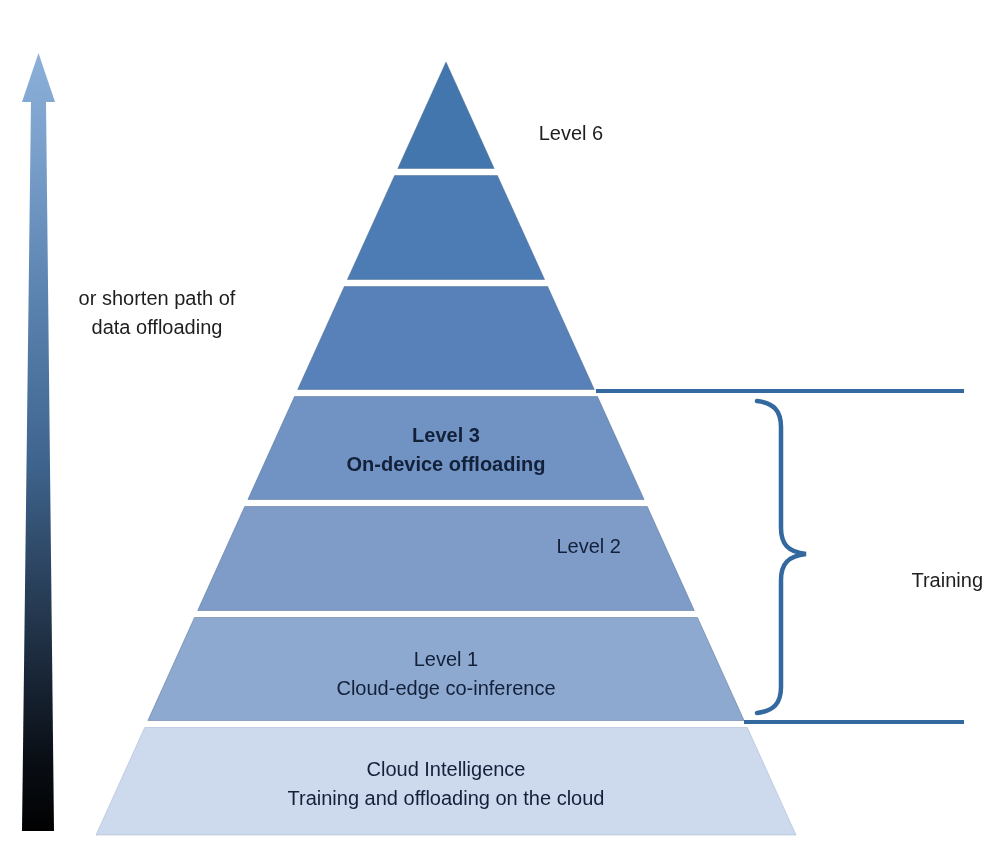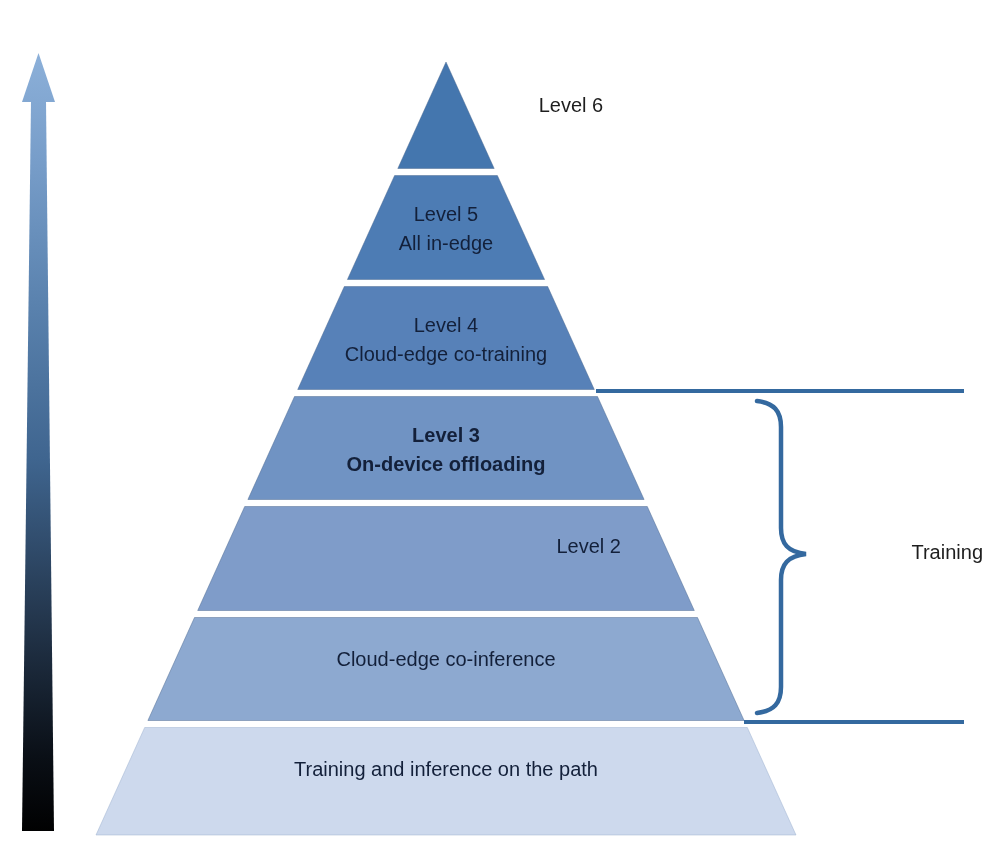--- a/index.html
+++ b/index.html
@@ -11,21 +11,21 @@
     overflow:hidden;
   }
   svg{position:absolute;left:0;top:0;}
   .band-label{
     position:absolute;
     text-align:center;
     font-size:20px;
     line-height:29px;
     color:#13203a;
   }
-  .outside-label{color:#1e1e1e;}
+  .outside-label{color:#1e1e1e;margin-top:28px;}
   #lbl-l6   {left:451px;top:91px; width:240px;}
   #lbl-l5   {left:271px;top:200px;width:350px;}
   #lbl-l4   {left:271px;top:311px;width:350px;}
   #lbl-l3   {left:271px;top:421px;width:350px;font-weight:bold;}
   #lbl-l2   {left:271px;top:532px;width:350px;text-align:right;}
   #lbl-l1   {left:271px;top:645px;width:350px;}
   #lbl-cloud{left:226px;top:755px;width:440px;}
   #lbl-left {left:27px; top:256px;width:260px;}
   #lbl-right{left:763px;top:538px;width:220px;text-align:right;}
 </style>
@@ -64,47 +64,43 @@
     <line stroke="#34699f" x1="744" y1="722" x2="964" y2="722" stroke-width="4"></line>
 
     <path stroke="#34699f" fill="none" stroke-width="4.5" stroke-linecap="round" d="M 757 401 C 774 403 781 411 781 427 L 781 528 C 781 544 788 552 806 554
              C 788 556 781 564 781 580 L 781 687 C 781 703 774 711 757 713"></path>
   </svg>
 
   <div class="band-label outside-label" id="lbl-l6">
     <div>Level 6</div>
   </div>
 
-  <div class="band-label" id="lbl-l5">
-    <div>Level 5</div>
-    <div>All in-edge</div>
-  </div>
 
-  <div class="band-label" id="lbl-l4">
-    <div>Level 4</div>
-    <div>Cloud-edge co-training</div>
-  </div>
 
   <div class="band-label" id="lbl-l3">
     <div>Level 3</div>
     <div>On-device offloading</div>
   </div>
 
   <div class="band-label" id="lbl-l2">
     <div>Level 2</div>
   </div>
 
   <div class="band-label" id="lbl-l1">
+    <div>Level 1</div>
     <div>Cloud-edge co-inference</div>
   </div>
 
   <div class="band-label" id="lbl-cloud">
-    <div>Training and inference on the path</div>
+    <div>Cloud Intelligence</div>
+    <div>Training and offloading on the cloud</div>
   </div>
 
   <div class="band-label outside-label" id="lbl-left">
+    <div>or shorten path of</div>
+    <div>data offloading</div>
   </div>
 
   <div class="band-label outside-label" id="lbl-right">
     <div>Training</div>
   </div>
 
 </div>
 
 </body></html>

